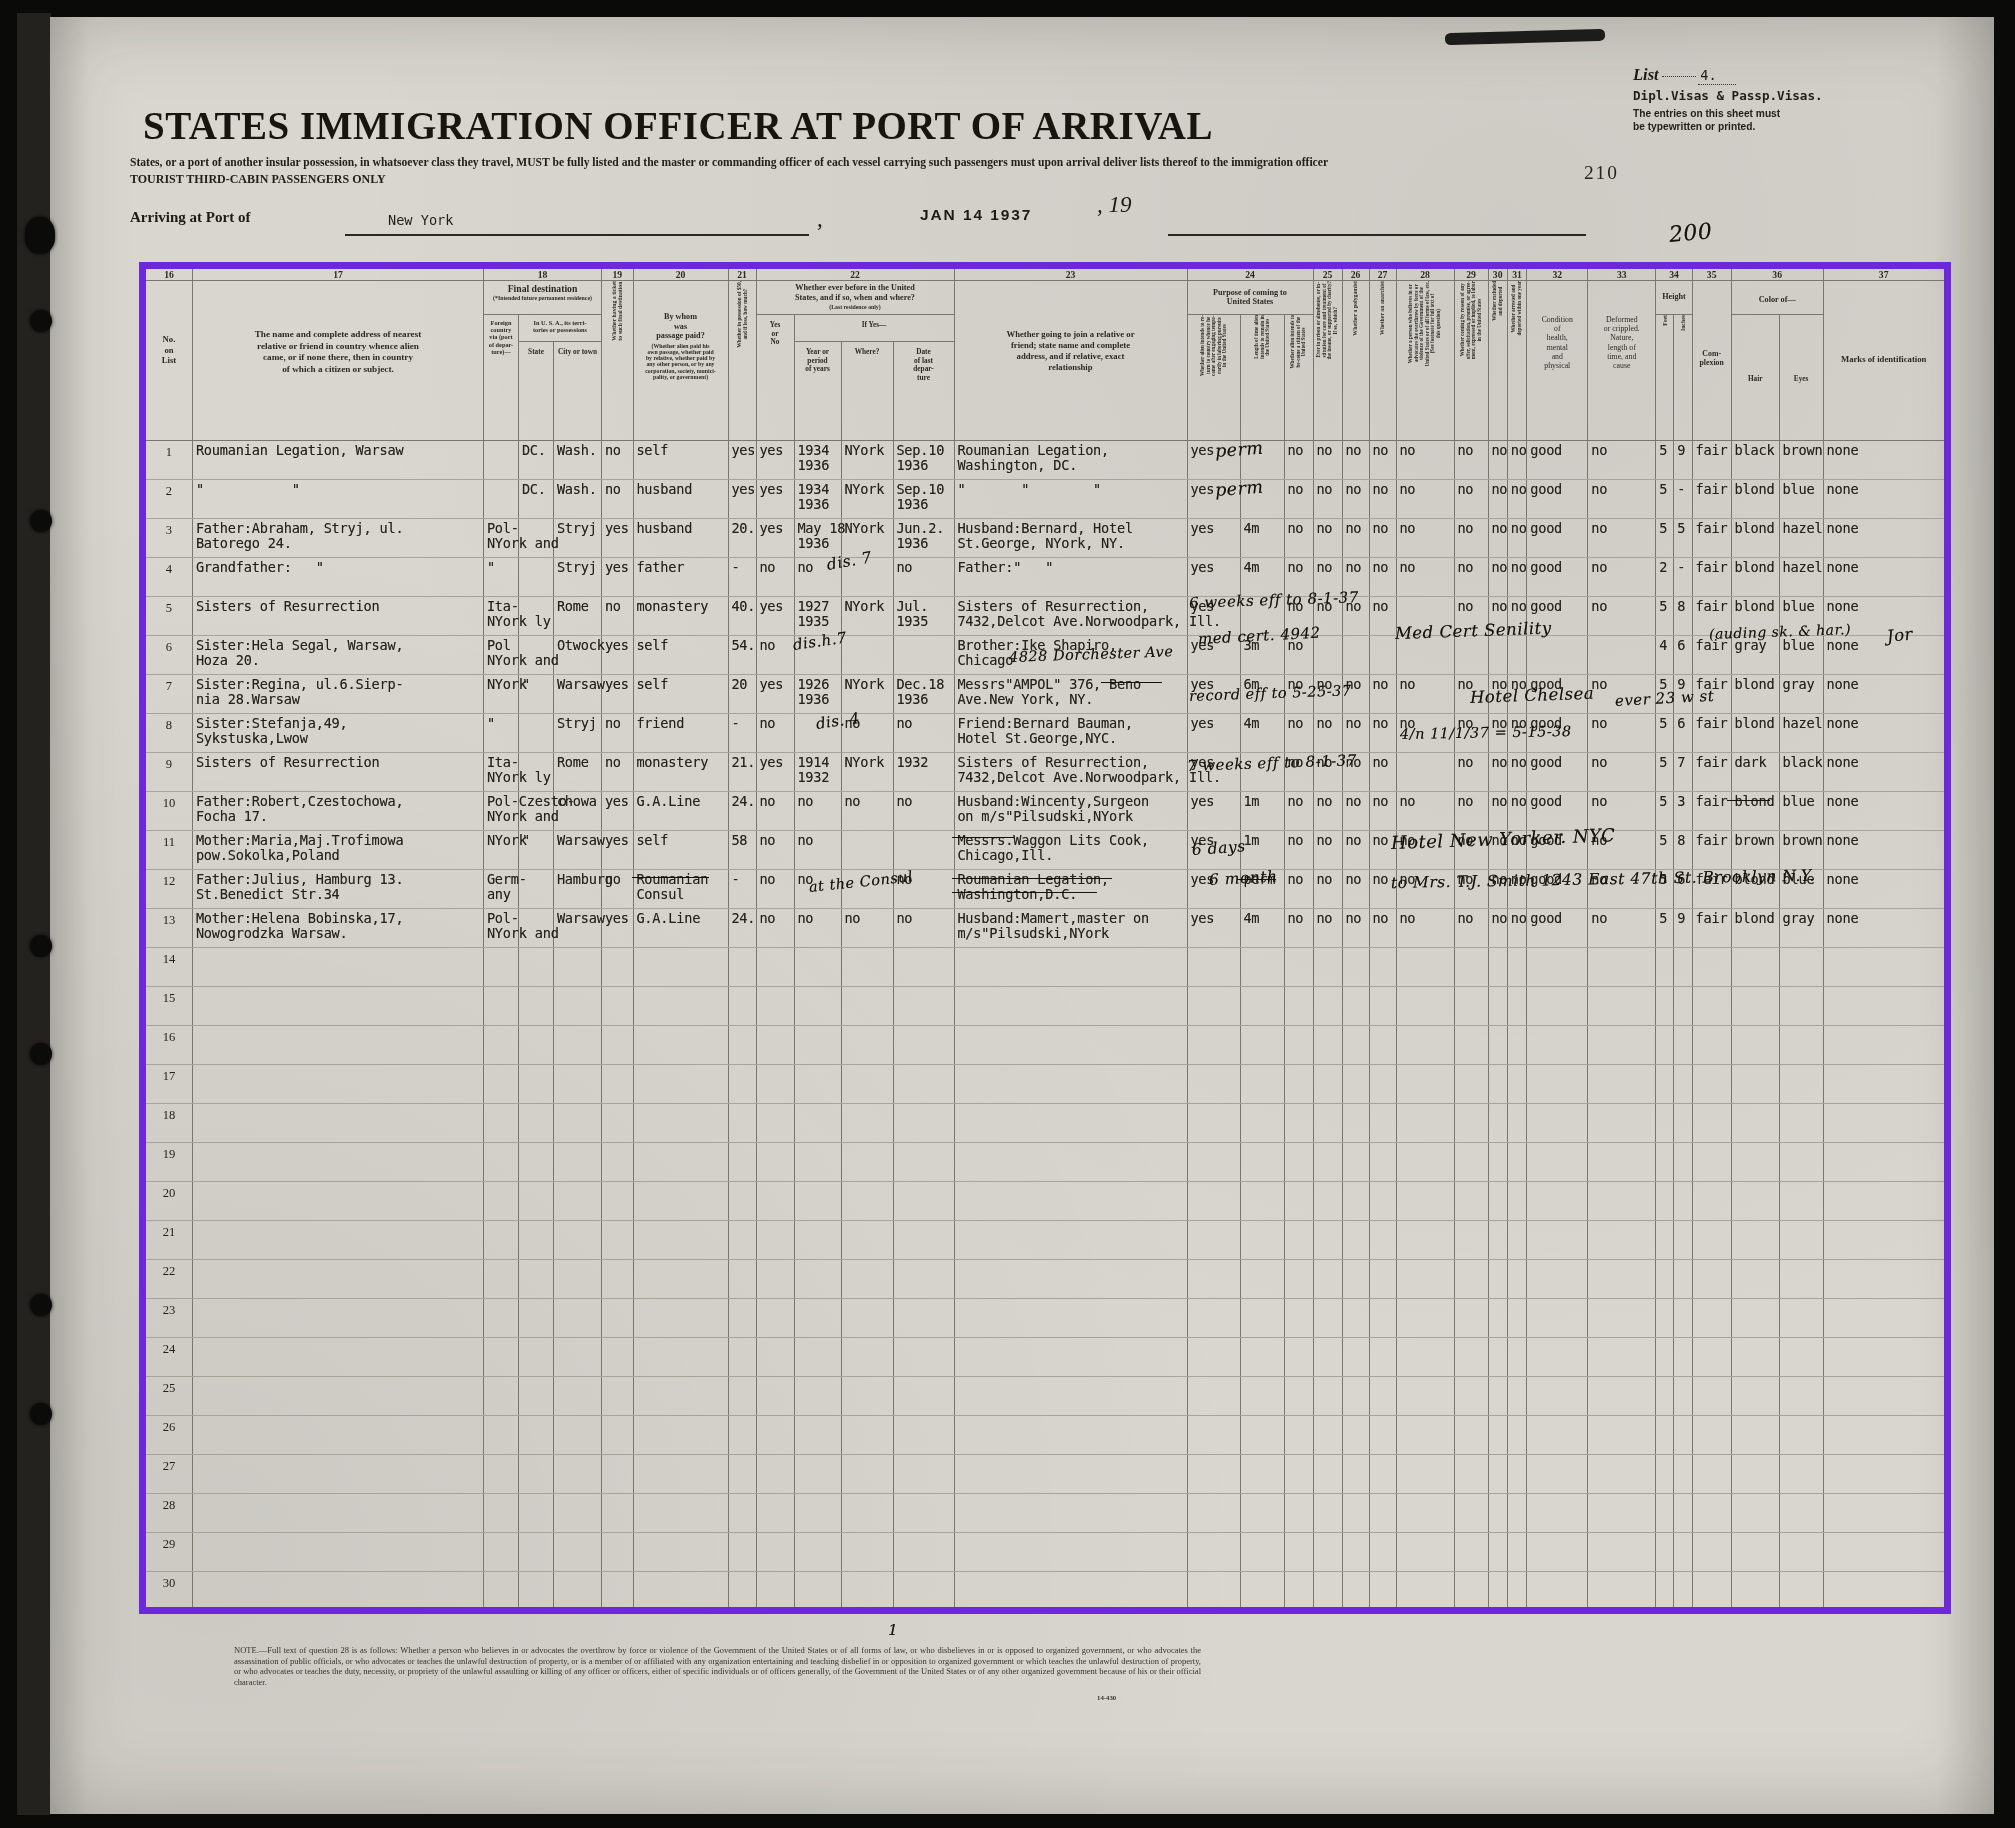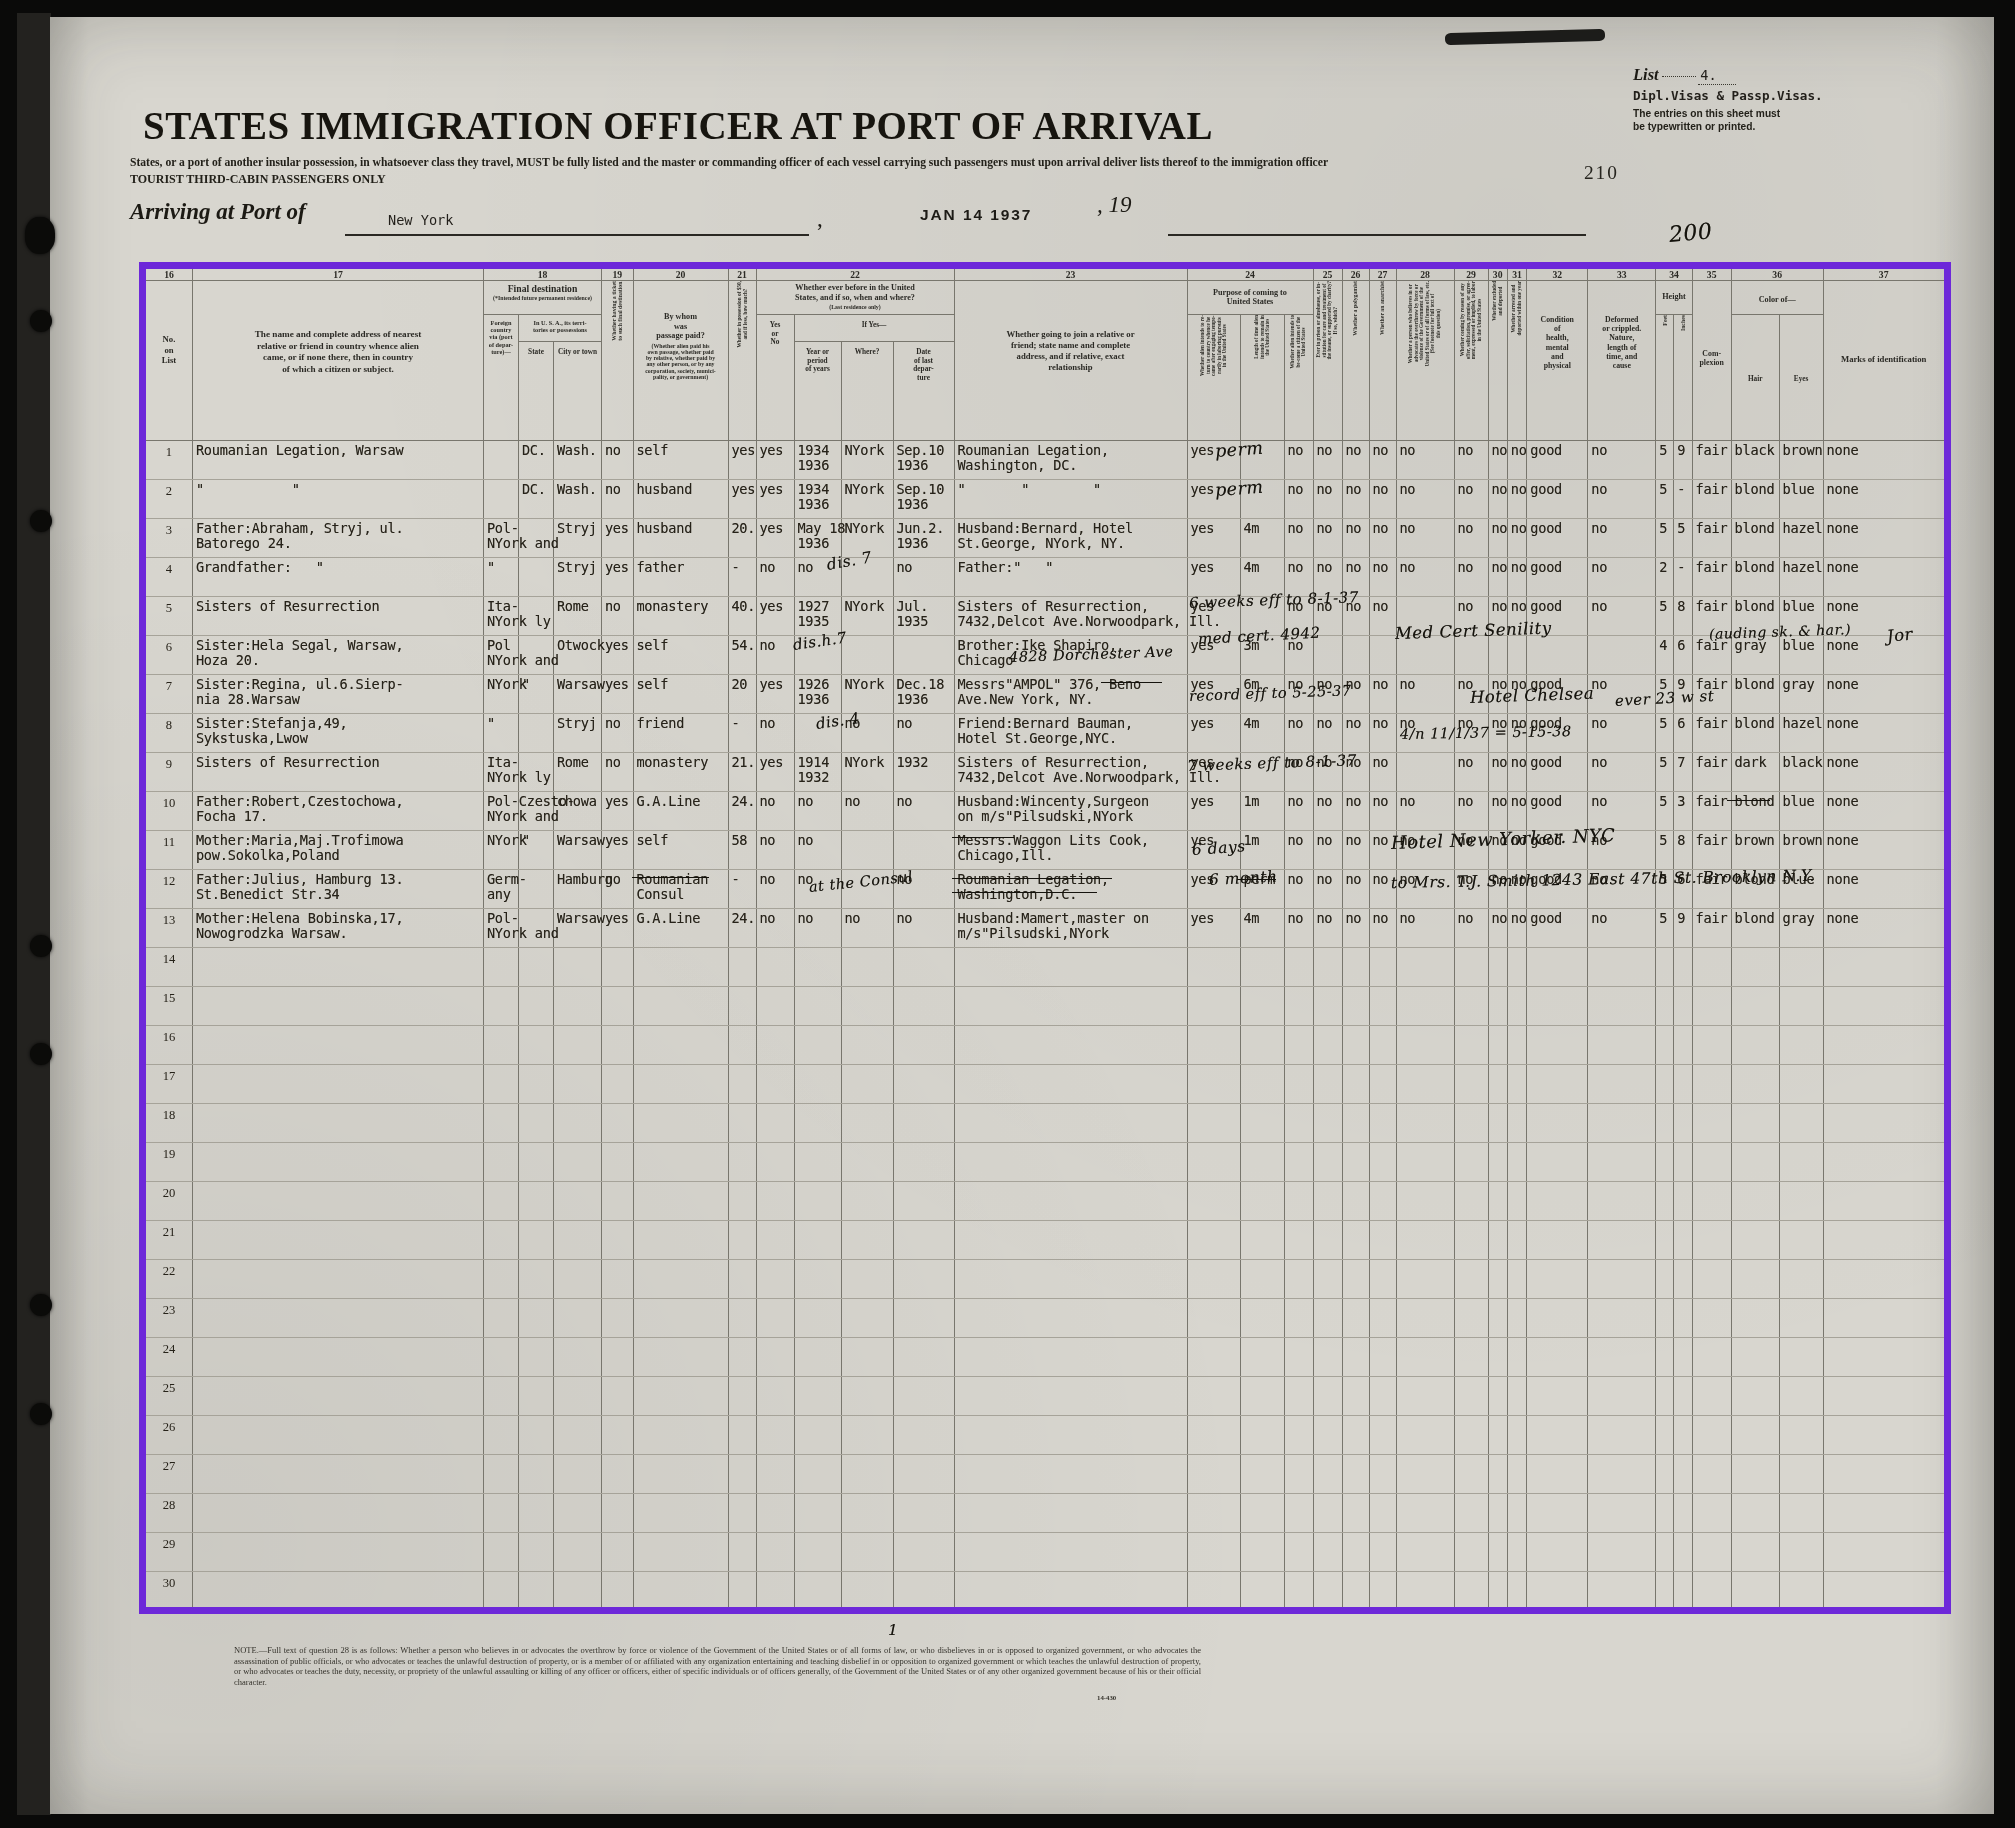--- a/index.html
+++ b/index.html
@@ -13,21 +13,21 @@
                              linear-gradient(to right, rgba(0,0,0,0.10), transparent 2%, transparent 97%, rgba(0,0,0,0.10));
            box-shadow: inset 0 0 78px rgba(40,38,30,0.25); }
   .hole { position:absolute; left:30px; width:22px; height:22px; border-radius:50%; background:#0b0b09; box-shadow:0 0 3.9px rgba(0,0,0,.85); }
   .hole.big { left:25px; width:30px; height:37px; border-radius:45%; }
   .smudge { position:absolute; left:1445px; top:31px; width:160px; height:11.6px; background:#0e0e0c; border-radius:5.8px / 4.8px; transform:rotate(-1.5deg); opacity:.92; }
 
   
   .title { position:absolute; left:130px; top:103px; font-weight:bold; font-size:39px; letter-spacing:0.5px; color:#17150f; white-space:nowrap;margin-left:13px; }
   .subtitle { position:absolute; left:130px; top:156px; font-weight:bold; font-size:11.6px; color:#23211a; white-space:nowrap; }
   .tourist { position:absolute; left:130px; top:172px; font-weight:bold; font-size:12px; color:#23211a; }
-  .arriving { position:absolute; left:130px; top:199px; font-style:italic; font-weight:bold; font-size:23px; color:#1c1a14; }
+  .arriving { position:absolute; left:130px; top:209px; font-weight:bold; font-size:15px; color:#1c1a14; }
   .tw2 { font-family:"DejaVu Sans Mono","Liberation Mono",monospace; color:#221f1a; }
   .port { position:absolute; left:388px; top:212px; font-size:13.6px; }
   .uline { position:absolute; height:1.5px; background:#2a2823; }
   .u1 { left:345px; top:234px; width:464px; }
   .u2 { left:1168px; top:234px; width:418px; }
   .comma1 { position:absolute; left:817px; top:206px; font-size:23px; color:#1c1a14; }
   .stamp { position:absolute; left:920px; top:206px; font-family:"Liberation Sans",sans-serif; font-weight:bold; font-size:15.5px; letter-spacing:1.9px; color:#1d1b16; }
   .year19 { position:absolute; left:1097px; top:192px; font-style:italic; font-size:23px; color:#1c1a14; }
 
   .listline { position:absolute; left:1633px; top:65px; }
@@ -43,21 +43,21 @@
   .manifest { position:absolute; left:139px; top:262px; width:1803px; border-collapse:collapse; table-layout:fixed; border:7px solid #6d28d9; }
   .manifest td { border:0.5px solid #78766d; vertical-align:top; overflow:visible; }
   .r-num td { height:14.5px; text-align:center; vertical-align:middle; font-weight:bold; font-size:9.7px; color:#2b2a25; }
   .hc { text-align:center; color:#2b2a25; padding:1.9px 1px; }
   .ht  { font-weight:bold; font-size:9.7px; line-height:11px; white-space:pre; }
   .ht2 { font-weight:bold; font-size:8.2px; line-height:9.7px; white-space:pre; }
   .hsub { font-weight:bold; font-size:5.8px; line-height:6.3px; white-space:pre; margin-top:1.5px; }
   .h16 { font-weight:bold; font-size:8.7px; line-height:10.7px; white-space:pre; padding-top:53px; }
   .h17 { font-weight:bold; font-size:9.2px; line-height:11.6px; white-space:pre; padding-top:48px; }
   .h23 { font-weight:bold; font-size:8.7px; line-height:11px; white-space:pre; padding-top:48px; }
-  .h3233 { font-weight:bold; font-size:7.8px; line-height:9.2px; white-space:pre; padding-top:34px;margin-top:48px; }
+  .h3233 { font-weight:normal; font-size:7.8px; line-height:9.2px; white-space:pre; padding-top:34px;margin-top:48px; }
   .h37 { font-weight:bold; font-size:8.7px; white-space:pre; padding-top:73px; }
   .hsm2 { font-weight:bold; font-size:6.3px; line-height:7.3px; white-space:pre; padding-top:3.9px; }
   .hsm3 { font-weight:bold; font-size:7.3px; line-height:8.7px; white-space:pre; padding-top:5.8px; }
   .h35 { font-weight:bold; font-size:7.8px; line-height:9.2px; white-space:pre; padding-top:68px; }
   .rotc { vertical-align:middle; text-align:center; padding:0; }
   .rot { display:inline-block; writing-mode:vertical-rl; transform:rotate(180deg); font-weight:bold; font-size:5.8px; line-height:6.3px; white-space:pre; color:#2b2a25; }
   .rs  { font-size:5.1px; line-height:5.6px; }
   .r-h1 td { height:34px; } .r-h2 td { height:27px; } .r-h3 td { height:99px; }
 
   .manifest tbody td { height:39px; border-top:0.5px solid #a6a399; border-bottom:0.5px solid #a6a399;

